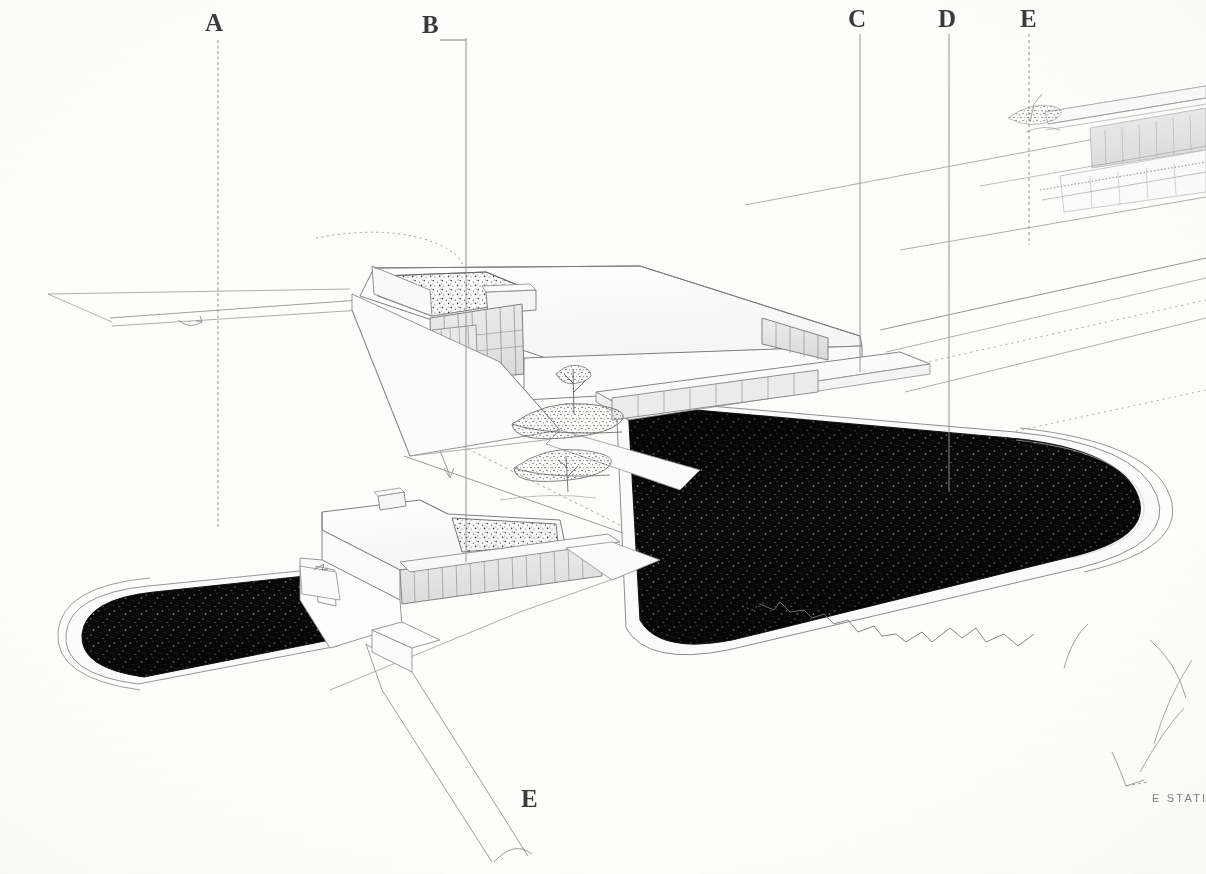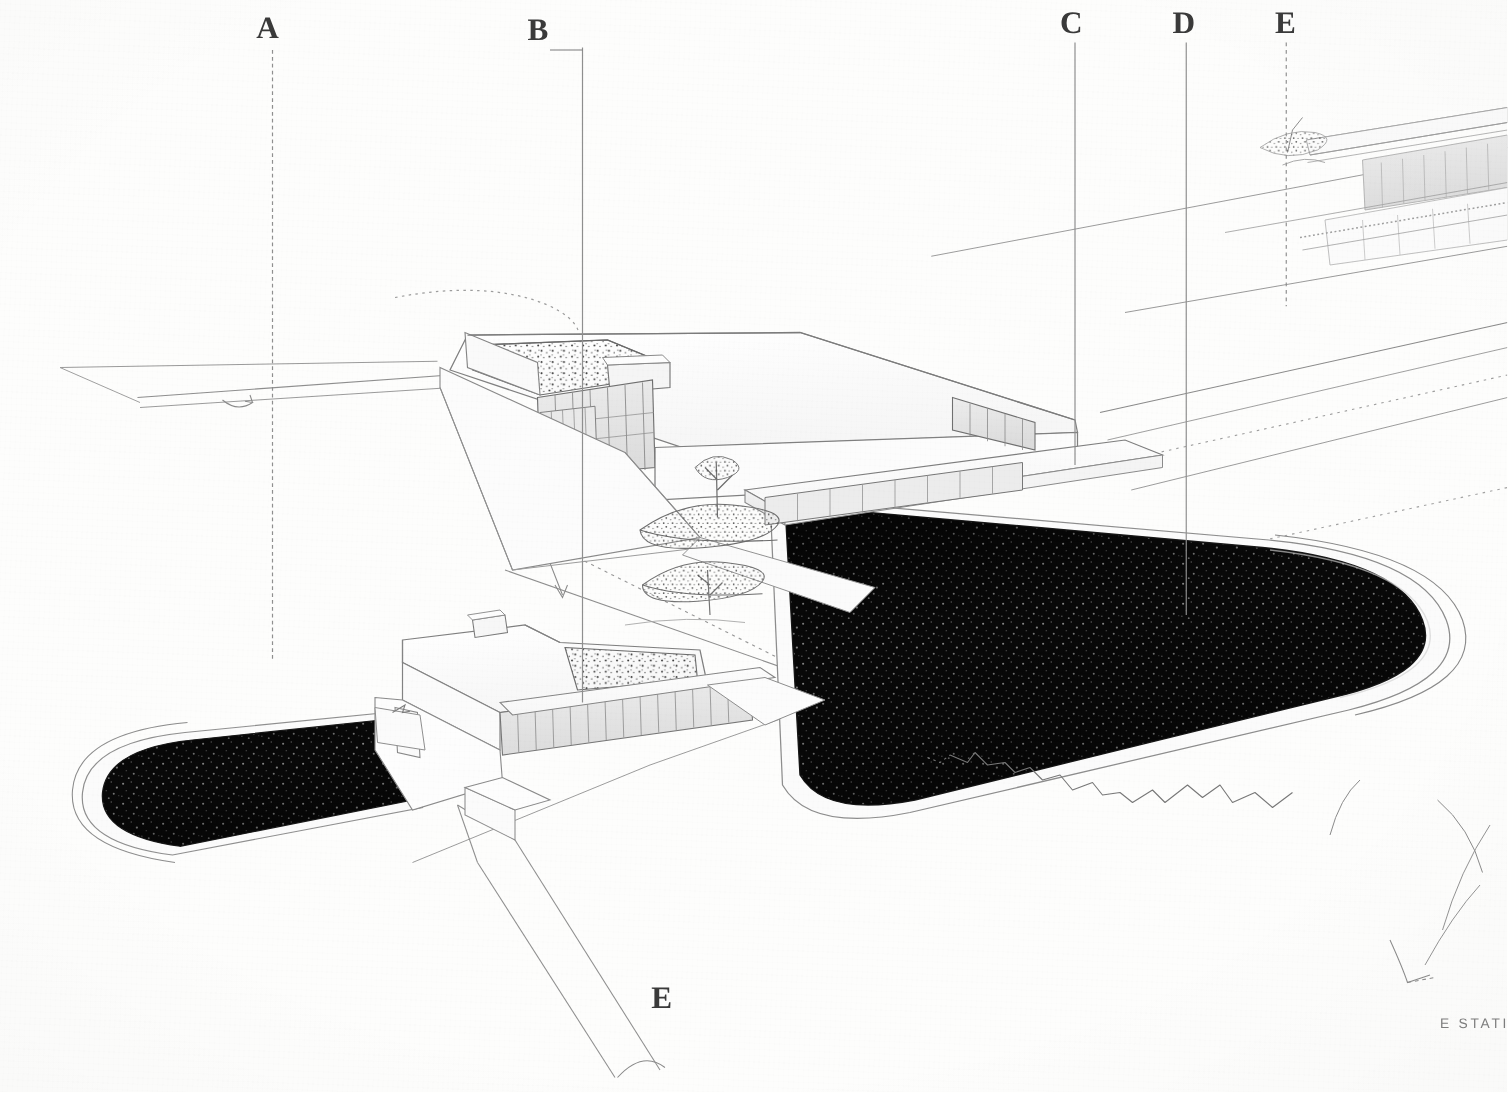--- a/index.html
+++ b/index.html
@@ -356,15 +356,15 @@
   <div class="paper-grain"></div>
   <div class="vignette"></div>
 
   <div class="section-label" style="left:205px; top:10px;">A</div>
   <div class="section-label" style="left:422px; top:12px;">B</div>
   <div class="section-label" style="left:848px; top:6px;">C</div>
   <div class="section-label" style="left:938px; top:6px;">D</div>
   <div class="section-label" style="left:1020px; top:6px;">E</div>
   <div class="section-label" style="left:521px; top:786px;">E</div>
 
-  <div class="detail-label" style="left:1152px; top:813px;">E STATI</div>
+  <div class="detail-label" style="left:1152px; top:792px;">E STATI</div>
 
 </div>
 
 </body></html>

